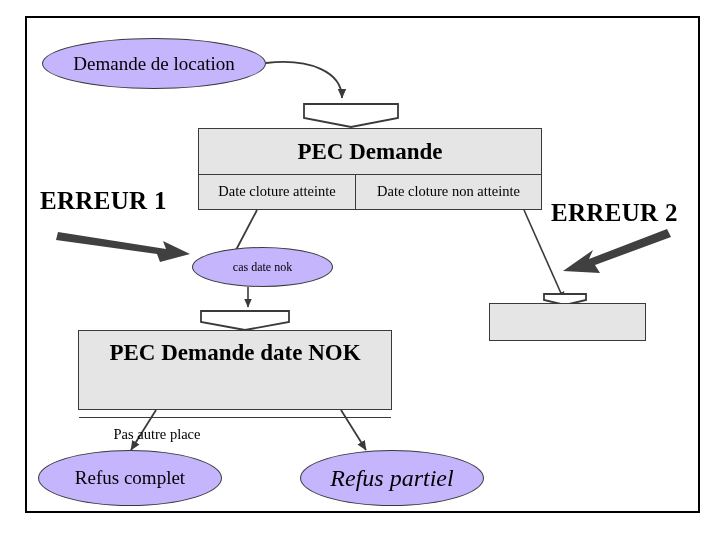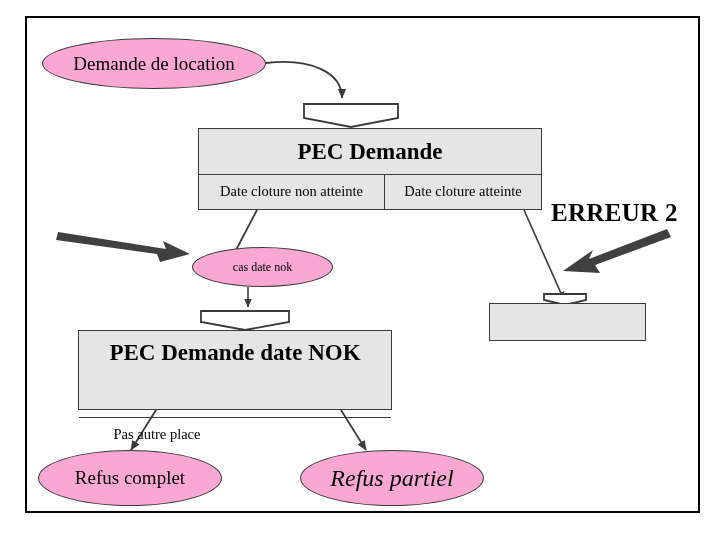--- a/index.html
+++ b/index.html
@@ -113,21 +113,21 @@
     top: 303px;
     width: 157px;
     height: 38px;
   }
 
   
   .ellipse {
     position: absolute;
     border: 1.6px solid #3a3a3a;
     border-radius: 50%;
-    background: #f9a8d4;
+    background: #c4b5fd;
     box-sizing: border-box;
     display: flex;
     align-items: center;
     justify-content: center;
     color: #000000;
     white-space: nowrap;
   }
   #ell-demande {
     left: 42px; top: 38px;
     width: 224px; height: 51px;
@@ -208,22 +208,22 @@
     </g>
   </svg>
 
   <div class="ellipse" id="ell-demande">
     <span>Demande de location</span>
   </div>
 
   <div class="statebox" id="box-pec-demande">
     <div class="title">PEC Demande</div>
     <div class="cells">
+      <div class="cell cell-left">Date cloture atteinte</div>
       <div class="cell cell-right">Date cloture non atteinte</div>
-      <div class="cell cell-left">Date cloture atteinte</div>
     </div>
   </div>
 
   <div class="ellipse" id="ell-cas-date-nok">
     <span>cas date nok</span>
   </div>
 
   <div class="statebox" id="box-pec-nok">
     <div class="title">PEC Demande date NOK</div>
     <div class="cells">
@@ -236,16 +236,17 @@
   </div>
 
   <div class="ellipse" id="ell-refus-complet">
     <span>Refus complet</span>
   </div>
 
   <div class="ellipse" id="ell-refus-partiel">
     <span>Refus partiel</span>
   </div>
 
+  <div class="errlabel" id="label-erreur-1">ERREUR 1</div>
 
   <div class="errlabel" id="label-erreur-2">ERREUR 2</div>
 
 </div>
 
 </body></html>

